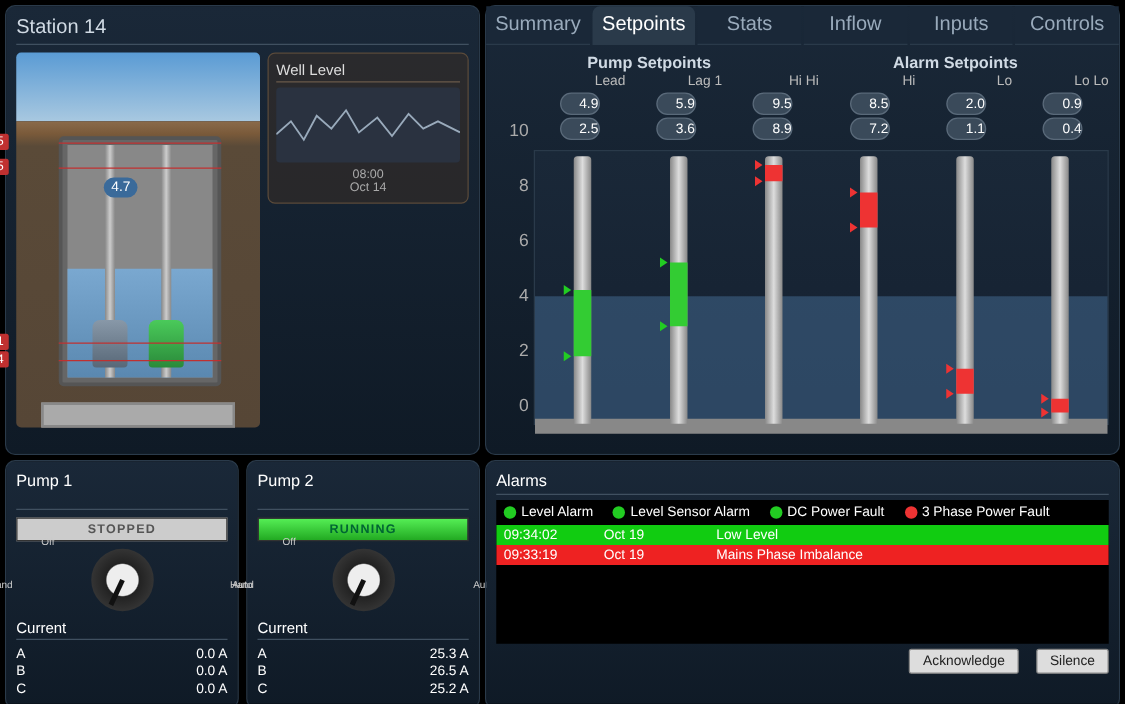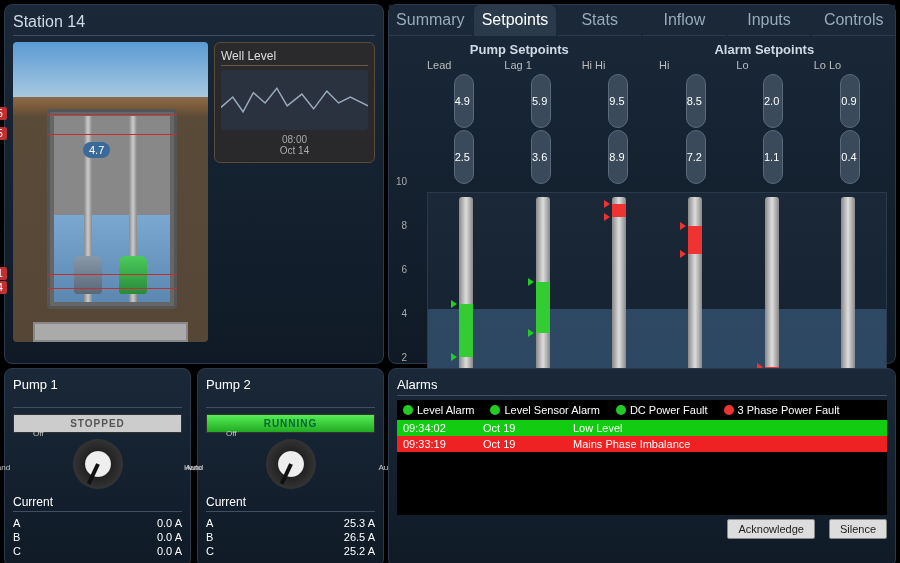--- a/index.html
+++ b/index.html
@@ -32,26 +32,26 @@
 .spark{height:60px;background:#2a3240;border-radius:3px;margin:4px 0;position:relative}
 .spark svg{width:100%;height:100%}
 .spark-label{text-align:center;font-size:10px;color:#aaa}
 
 
 .tabs{display:flex;gap:2px;margin:-8px -8px 6px -8px}
 .tab{flex:1;text-align:center;padding:6px 2px;background:#1a2838;color:#9ab;font-size:16px;cursor:pointer;border-bottom:1px solid #2a3a4a}
 .tab.active{background:#2a3a4a;color:#fff;border-radius:6px 6px 0 0;border-bottom:none}
 .sp-head{display:flex;justify-content:space-around;font-size:13px;color:#d0dae4;font-weight:bold;margin-bottom:2px}
 .sp-cols{display:flex;align-items:flex-start;gap:4px;padding:0 0 0 30px}
-.sp-col{flex:1;text-align:left}
+.sp-col{flex:1;text-align:right}
 .sp-col-h{font-size:11px;color:#bbb;margin-bottom:3px}
-.sp-pill{background:#3a4a5a;border:1px solid #5a6a7a;border-radius:10px;padding:20px 0;margin:2px auto;width:20px;font-size:11px;cursor:pointer}
+.sp-pill{background:#3a4a5a;border:1px solid #5a6a7a;border-radius:10px;padding:2px 0;margin:2px auto;width:32px;font-size:11px;cursor:pointer}
 .bars-wrap{position:relative;height:220px;margin-top:6px;display:flex}
 .yaxis{width:30px;position:relative}
-.ytick{position:absolute;right:20px;font-size:10px;color:#aaa;transform:translateY(-50%)}
+.ytick{position:absolute;right:4px;font-size:14px;color:#aaa;transform:translateY(-50%)}
 .bars{flex:1;position:relative;background:linear-gradient(#1a2838,#142030);border:1px solid #2a3a4a}
 .bars-water{position:absolute;left:0;right:0;bottom:0;height:47%;background:rgba(70,110,150,.5)}
 .bars-base{position:absolute;left:0;right:0;bottom:-8px;height:12px;background:#888}
 .bar-col{position:absolute;bottom:0;width:14px;height:100%}
 .bar-bg{position:absolute;bottom:0;width:100%;background:linear-gradient(90deg,#888,#ddd,#888);border-radius:3px 3px 0 0}
 .bar-seg{position:absolute;width:100%}
 .tri{position:absolute;width:0;height:0;border-top:4px solid transparent;border-bottom:4px solid transparent}
 .tri.g{border-left:6px solid #2c2}
 .tri.r{border-left:6px solid #e33}
 

